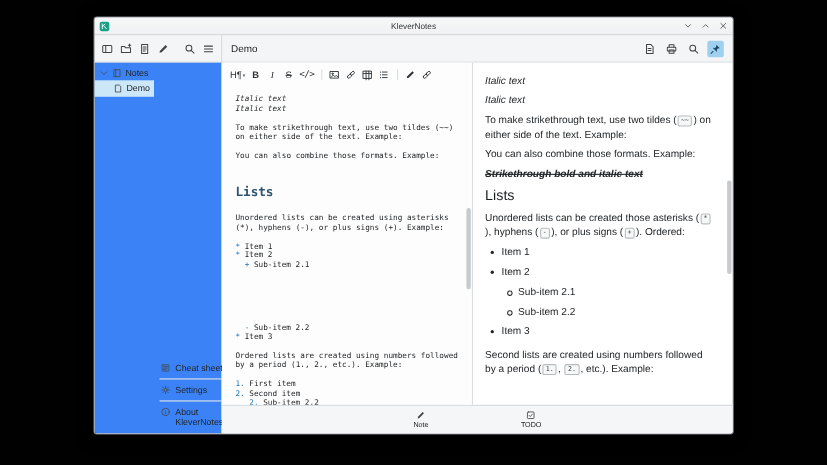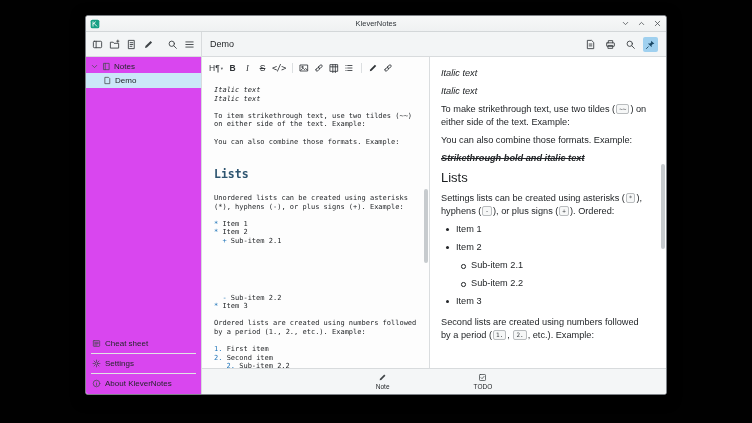--- a/index.html
+++ b/index.html
@@ -24,21 +24,21 @@
   .sidebar-tools{width:116px;min-width:116px;border-right:1px solid #d8dbdd;display:flex;align-items:center;gap:6px;padding:0 6px;}
   .tbtn{width:11px;height:11px;color:#3f4447;}
   .tbtn.push{margin-left:auto;}
   .note-header{flex:1;display:flex;align-items:center;padding:0 8px;}
   .note-title{font-size:9px;color:#232629;}
   .note-tools{margin-left:auto;display:flex;gap:5px;align-items:center;}
   .ntool{width:15px;height:15px;padding:2px;border-radius:2px;color:#3f4447;}
   .ntool.active{background:#9fd0ef;color:#1c4966;}
   
   .body-row{flex:1;display:flex;min-height:0;}
-  .sidebar{width:116px;min-width:116px;border-right:1px solid #d8dbdd;background:#d946ef;display:flex;flex-direction:column;padding:3px 0 2px;}
+  .sidebar{width:116px;min-width:116px;border-right:1px solid #d8dbdd;background:#3b82f6;display:flex;flex-direction:row;padding:3px 0 2px;}
   .tree-root{display:flex;align-items:center;gap:3px;padding:2px 4px;font-size:8px;}
   .tree-item{display:flex;align-items:center;gap:3px;padding:3px 4px 3px 17px;font-size:8px;cursor:pointer;}
   .tree-item.selected{background:var(--selection);}
   .icon.sm{width:9px;height:9px;color:#45494d;flex:none;}
   .side-footer{margin-top:auto;}
   .side-item{display:flex;gap:4px;padding:4px 6px;font-size:8px;color:#232629;cursor:pointer;}
   .side-div{height:1px;background:#e1e4e6;margin:1px 5px;}
   
   .main{flex:1;display:flex;flex-direction:column;min-width:0;background:#ffffff;}
   .split{flex:1;display:flex;min-height:0;}
@@ -323,21 +323,21 @@
                         <rect x="5.8" y="4.6" width="5" height="2.8" rx="1.4"></rect>
                       </g>
                     </svg>
                   </span>
                 </span>
               </div>
             <div class="editor" id="editor">
                 <div class="eline italic">Italic text</div>
                 <div class="eline italic">Italic text</div>
                 <div class="eline blank">&nbsp;</div>
-                <div class="eline plain">To item strikethrough text, use two tildes (~~)</div>
+                <div class="eline plain">To make strikethrough text, use two tildes (~~)</div>
                 <div class="eline plain">on either side of the text. Example:</div>
                 <div class="eline blank">&nbsp;</div>
                 <div class="eline plain">You can also combine those formats. Example:</div>
                 <div class="eline blank">&nbsp;</div>
                 <div class="eline blank">&nbsp;</div>
                 <div class="eline heading">Lists</div>
                 <div class="eline blank">&nbsp;</div>
                 <div class="eline plain">Unordered lists can be created using asterisks</div>
                 <div class="eline plain">(*), hyphens (-), or plus signs (+). Example:</div>
                 <div class="eline blank">&nbsp;</div>
@@ -361,21 +361,21 @@
           </div>
 
           <div class="preview-pane">
             <div id="preview">
                 <p class="pp p-italic">Italic text</p>
                 <p class="pp p-italic">Italic text</p>
                 <p class="pp p"><span>To make strikethrough text, use two tildes (</span><kbd class="pkbd">~~</kbd><span>) on either side of the text. Example:</span></p>
                 <p class="pp p"><span>You can also combine those formats. Example:</span></p>
                 <p class="pp p-strike">Strikethrough bold and italic text</p>
                 <h2 class="ph2">Lists</h2>
-                <p class="pp p"><span>Settings lists can be created using asterisks (</span><kbd class="pkbd">*</kbd><span>), hyphens (</span><kbd class="pkbd">-</kbd><span>), or plus signs (</span><kbd class="pkbd">+</kbd><span>). Ordered:</span></p>
+                <p class="pp p"><span>Unordered lists can be created those asterisks (</span><kbd class="pkbd">*</kbd><span>), hyphens (</span><kbd class="pkbd">-</kbd><span>), or plus signs (</span><kbd class="pkbd">+</kbd><span>). Ordered:</span></p>
                 <ul class="pul">
                   <li class="pli">Item 1</li>
                   <li class="pli">Item 2<ul class="psub">
                       <li class="pli sub">Sub-item 2.1</li>
                       <li class="pli sub">Sub-item 2.2</li>
                     </ul></li>
                   <li class="pli">Item 3</li>
                 </ul>
                 <p class="pp p"><span>Second lists are created using numbers followed by a period (</span><kbd class="pkbd">1.</kbd><span>, </span><kbd class="pkbd">2.</kbd><span>, etc.). Example:</span></p>
               </div>

